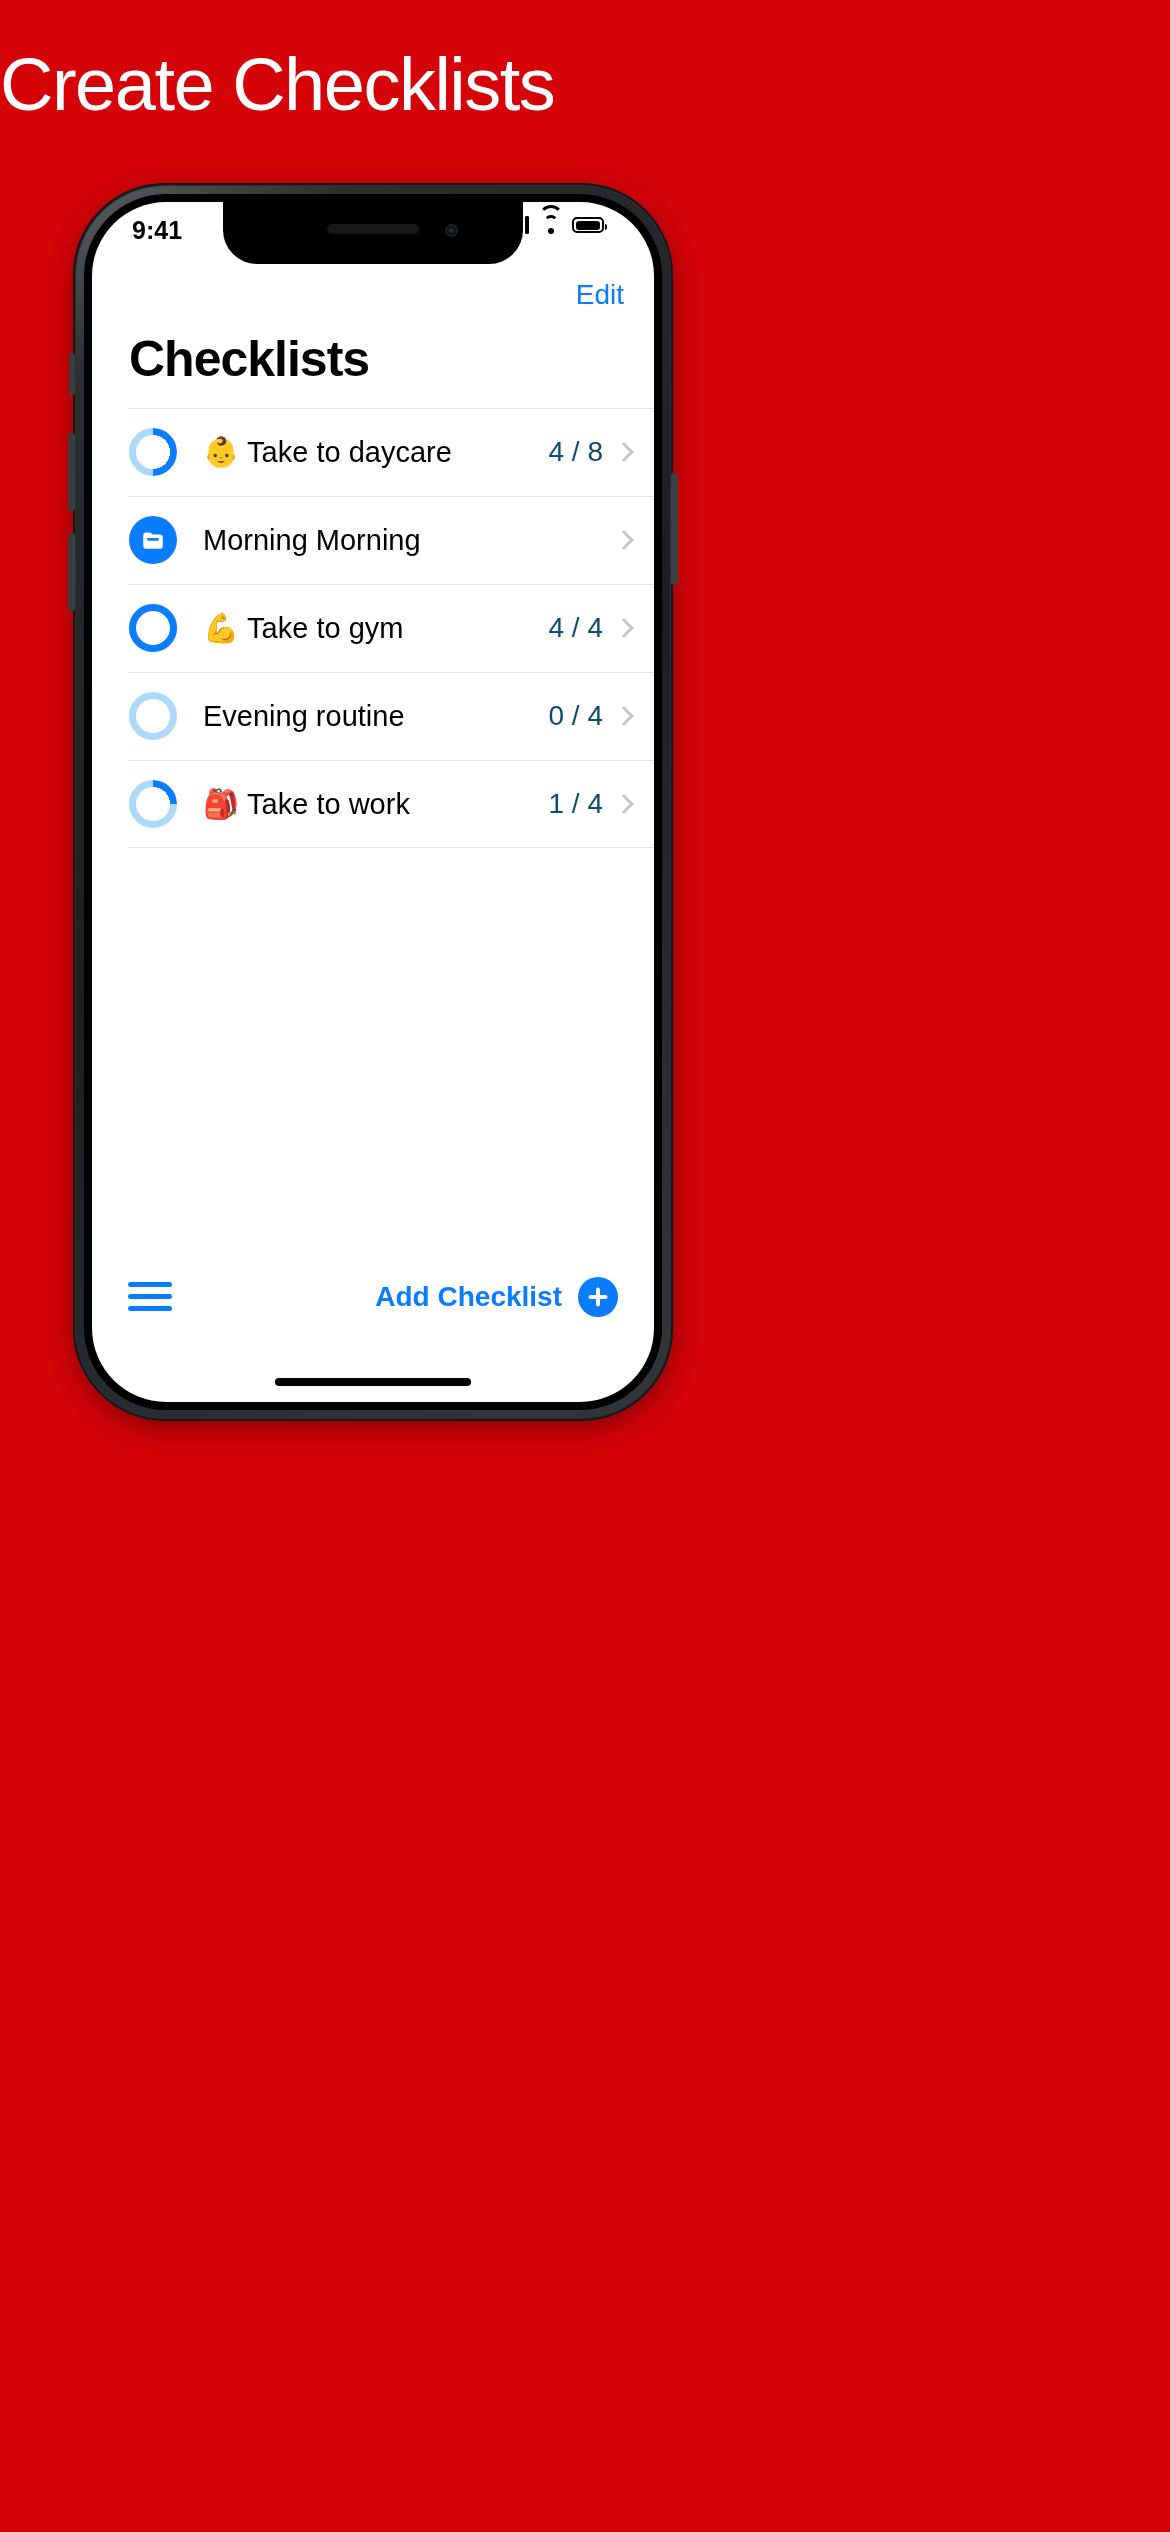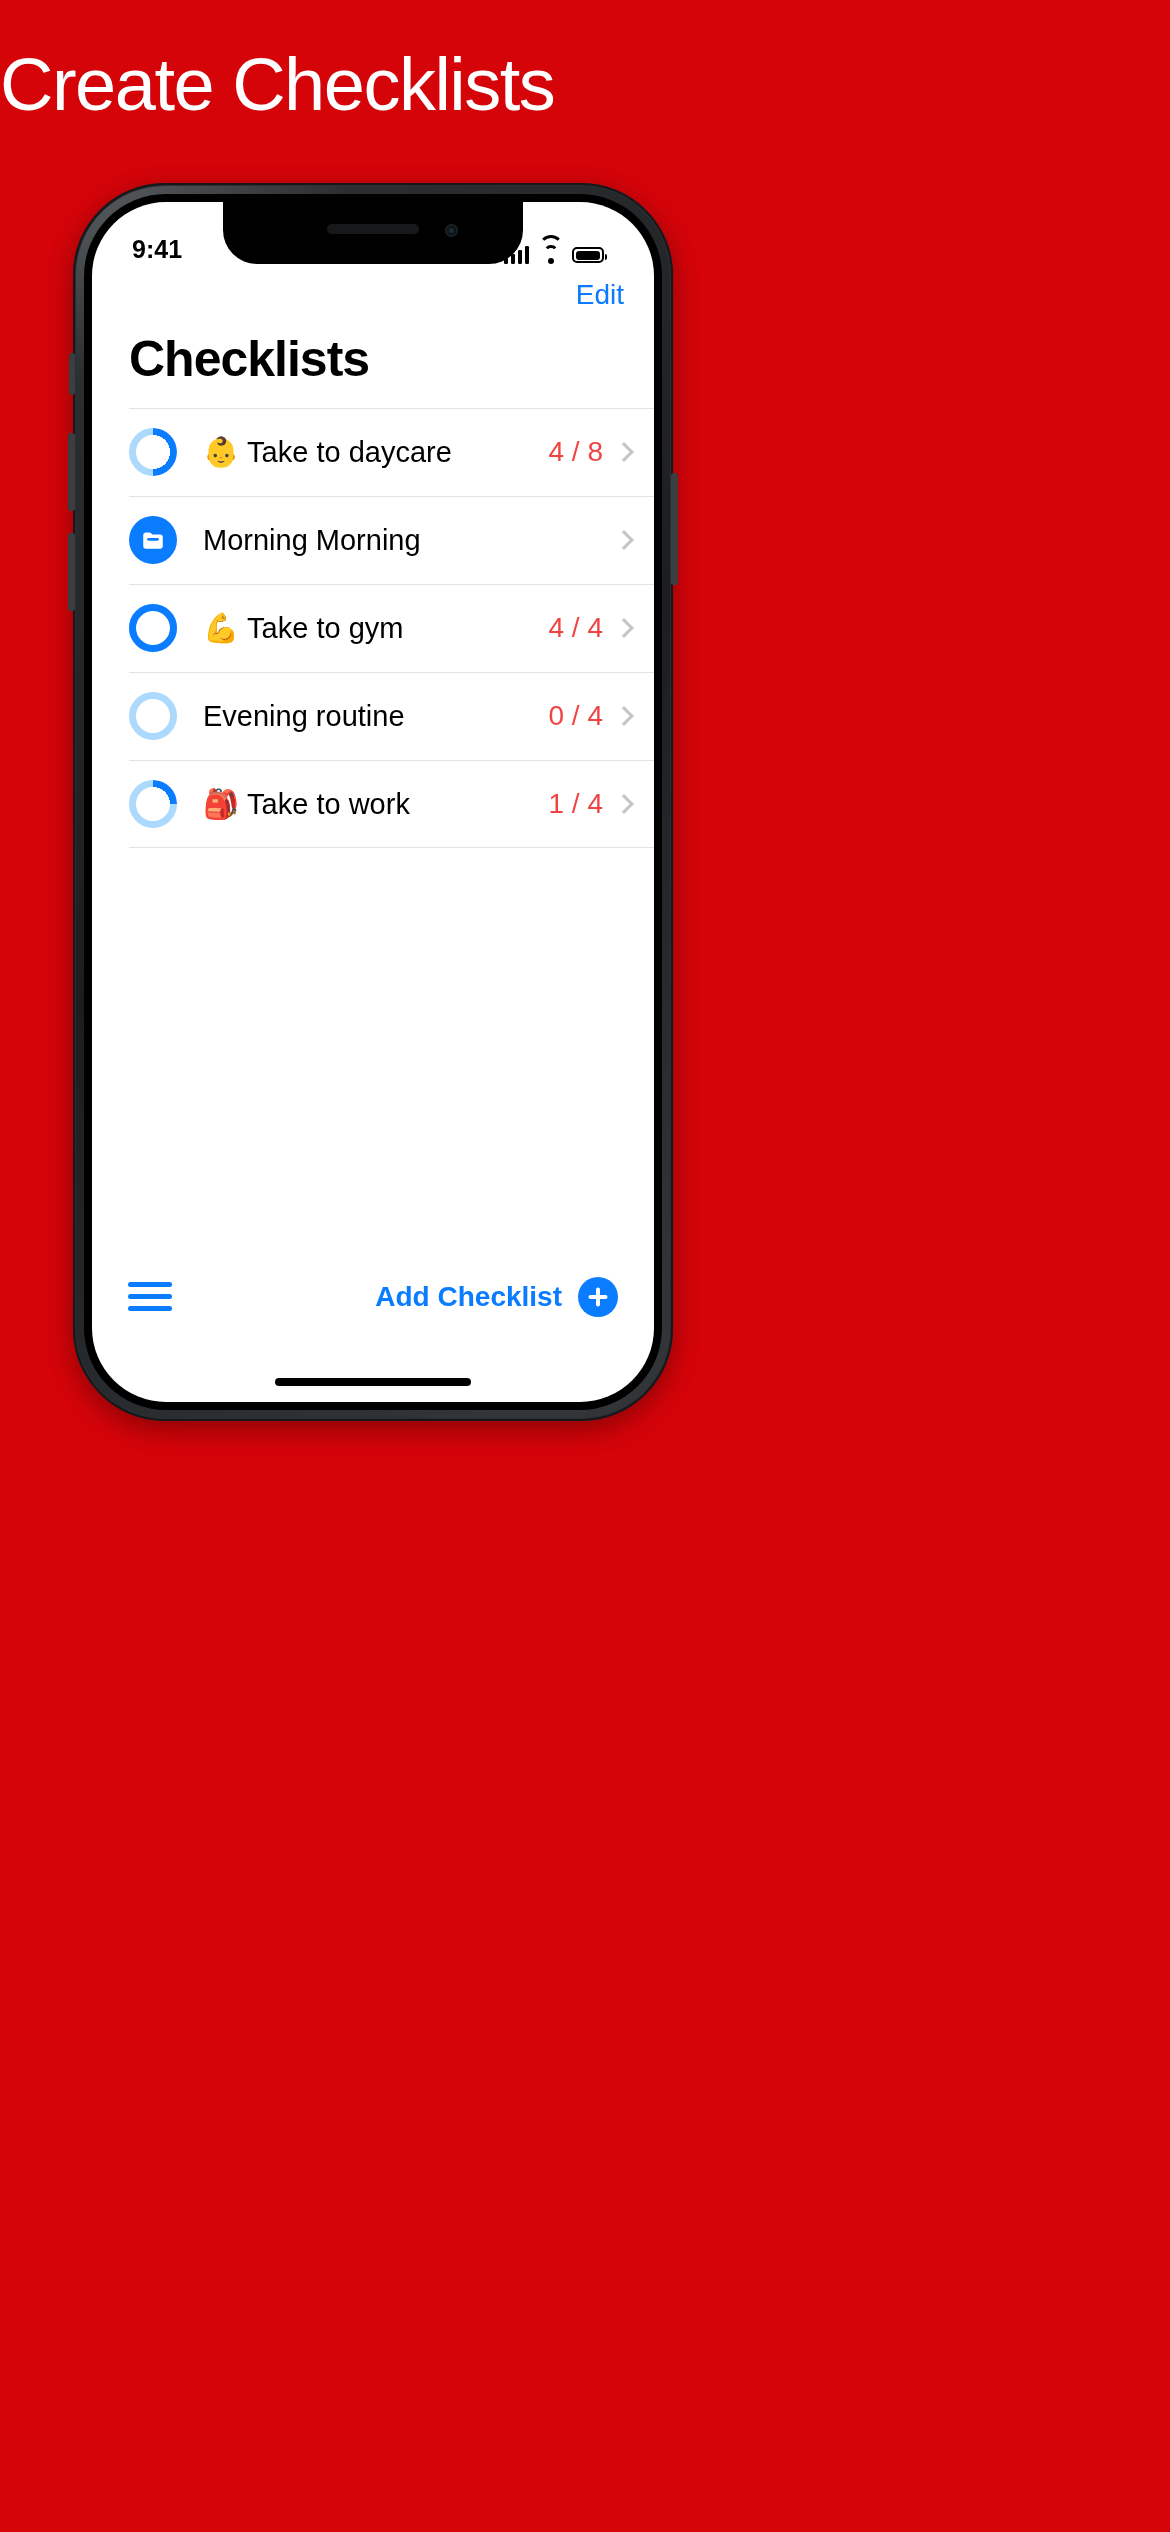--- a/index.html
+++ b/index.html
@@ -81,22 +81,22 @@
   }
   .front-camera::after{
     content:""; position:absolute; left:3.5px; top:3.5px;
     width:5px; height:5px; border-radius:50%;
     background:#1c2b36;
   }
 
   
   .statusbar {
     position:absolute; top:0; left:0; right:16px; height:62px;
-    display:flex; align-items:flex-end; justify-content:space-between;
-    padding:14px 34px 0 40px;
+    display:flex; align-items:flex-start; justify-content:space-between;
+    padding:14px 34px 16px 40px;
     z-index:25;
   }
   .status-time {
     font-size:25px; font-weight:bold; color:#000;
     letter-spacing:0px;
   }
   .status-icons { display:flex; align-items:center; gap:9px; }
 
   .signal { display:flex; align-items:flex-end; gap:2.5px; height:18px; }
   .signal i { display:block; width:4.5px; background:#000; border-radius:1.2px; }
@@ -203,21 +203,21 @@
   .row-label {
     font-size:29px; color:#000;
     margin-left:8px;
     white-space:nowrap;
   }
   .row-label.no-emoji { margin-left:26px; }
 
   .row-spacer { flex:1 1 auto; }
 
   .row-count {
-    font-size:28px; color:#ef4444;
+    font-size:28px; color:#0c4a6e;
     margin-right:14px;
     white-space:nowrap;
   }
   .chevron {
     width:11px; height:19px; position:relative; flex:0 0 11px;
   }
   .chevron::before{
     content:""; position:absolute; left:0; top:2px;
     width:11px; height:11px;
     border-right:3px solid #c4c4c6;

